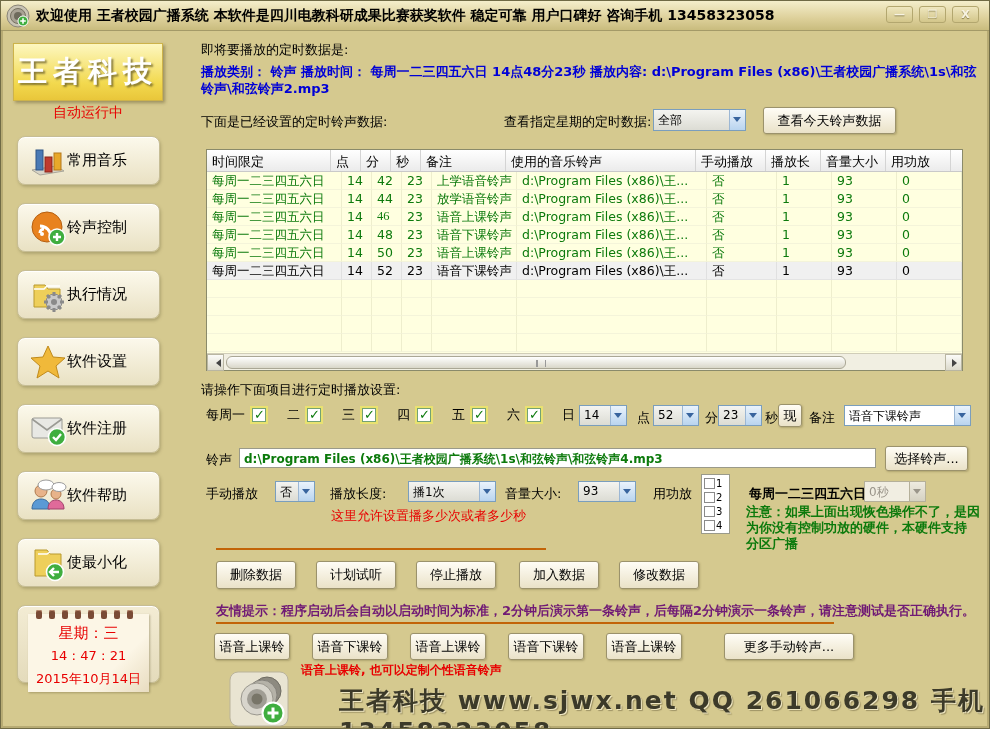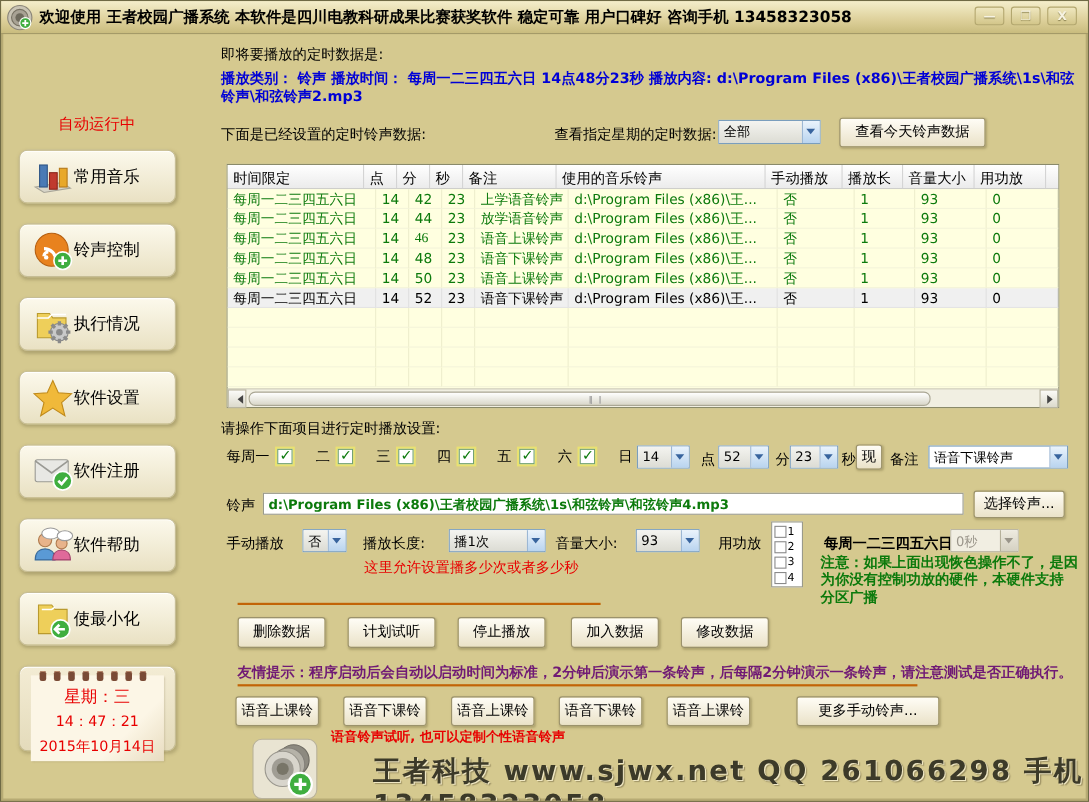--- a/index.html
+++ b/index.html
@@ -172,20 +172,21 @@
       <path d="M17 14.2v5.6M14.2 17h5.6" stroke="#fff" stroke-width="1.6"></path>
     </svg>
     <span id="title-text">欢迎使用 王者校园广播系统 本软件是四川电教科研成果比赛获奖软件 稳定可靠 用户口碑好 咨询手机 13458323058</span>
     <div id="win-controls">
       <div class="win-btn">—</div>
       <div class="win-btn">❐</div>
       <div class="win-btn">X</div>
     </div>
   </div>
 
+  <div id="logo">王者科技</div>
   <div id="run-status">自动运行中</div>
   <div id="sidebar-items">
       <div class="side-btn" style="top: 135px;">
         <span class="icon"><svg viewBox="0 0 38 38">
             <path d="M3 28l8 5 24-4-8-5z" fill="#d8d5c8" stroke="#a8a598"></path>
             <rect x="7" y="8" width="7" height="20" fill="#4a7ab5" stroke="#2f5585"></rect>
             <rect x="16" y="15" width="7" height="15" fill="#c03a2e" stroke="#8a2419"></rect>
             <rect x="25" y="11" width="7" height="17" fill="#e8a82a" stroke="#b5791a"></rect>
           </svg></span>
         <span class="lbl">常用音乐</span>
@@ -530,21 +531,21 @@
   <div id="tip-blue">友情提示：程序启动后会自动以启动时间为标准，2分钟后演示第一条铃声，后每隔2分钟演示一条铃声，请注意测试是否正确执行。</div>
   <div class="divider" style="left:215px;top:621px;width:618px;"></div>
   <div id="bell-buttons">
       <div class="push-btn bell-btn" style="left: 213px; width: 76px; position: absolute;">语音上课铃</div>
       <div class="push-btn bell-btn" style="left: 311px; width: 76px; position: absolute;">语音下课铃</div>
       <div class="push-btn bell-btn" style="left: 409px; width: 76px; position: absolute;">语音上课铃</div>
       <div class="push-btn bell-btn" style="left: 507px; width: 76px; position: absolute;">语音下课铃</div>
       <div class="push-btn bell-btn" style="left: 605px; width: 76px; position: absolute;">语音上课铃</div>
       <div class="push-btn bell-btn" style="left: 723px; width: 130px; position: absolute;">更多手动铃声...</div>
     </div>
-  <div id="bell-hint">语音铃声试听, 也可以定制个性语音铃声</div>
+  <div id="bell-hint">语音上课铃, 也可以定制个性语音铃声</div>
 
   <svg id="footer-icon" viewBox="0 0 62 56">
     <rect x="1" y="1" width="58" height="54" rx="8" fill="#e9e4d2" stroke="#b9b29a"></rect>
     <circle cx="38" cy="20" r="14" fill="#8d8a80" stroke="#6e6b62"></circle>
     <circle cx="33" cy="24" r="15" fill="#b5b2a8" stroke="#84817a"></circle>
     <circle cx="28" cy="28" r="16" fill="#d8d5cc" stroke="#9a978e"></circle>
     <circle cx="28" cy="28" r="10" fill="#a09d94"></circle>
     <circle cx="28" cy="28" r="5.5" fill="#787568"></circle>
     <circle cx="44" cy="42" r="10.5" fill="#3fae3f" stroke="#fff" stroke-width="2"></circle>
     <path d="M44 36.5v11M38.5 42h11" stroke="#fff" stroke-width="3"></path>

